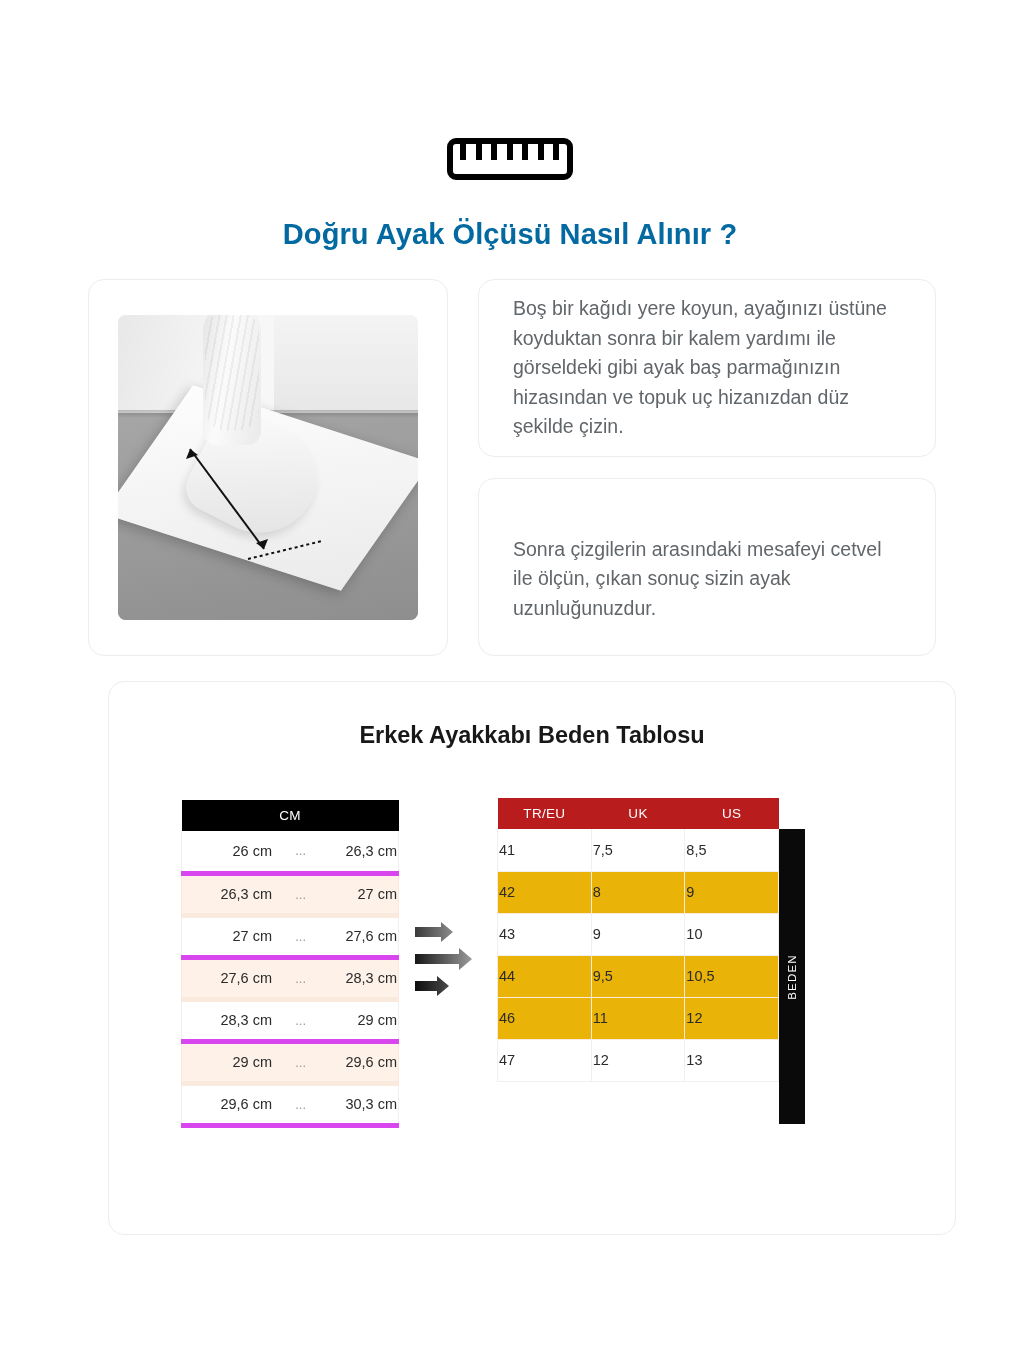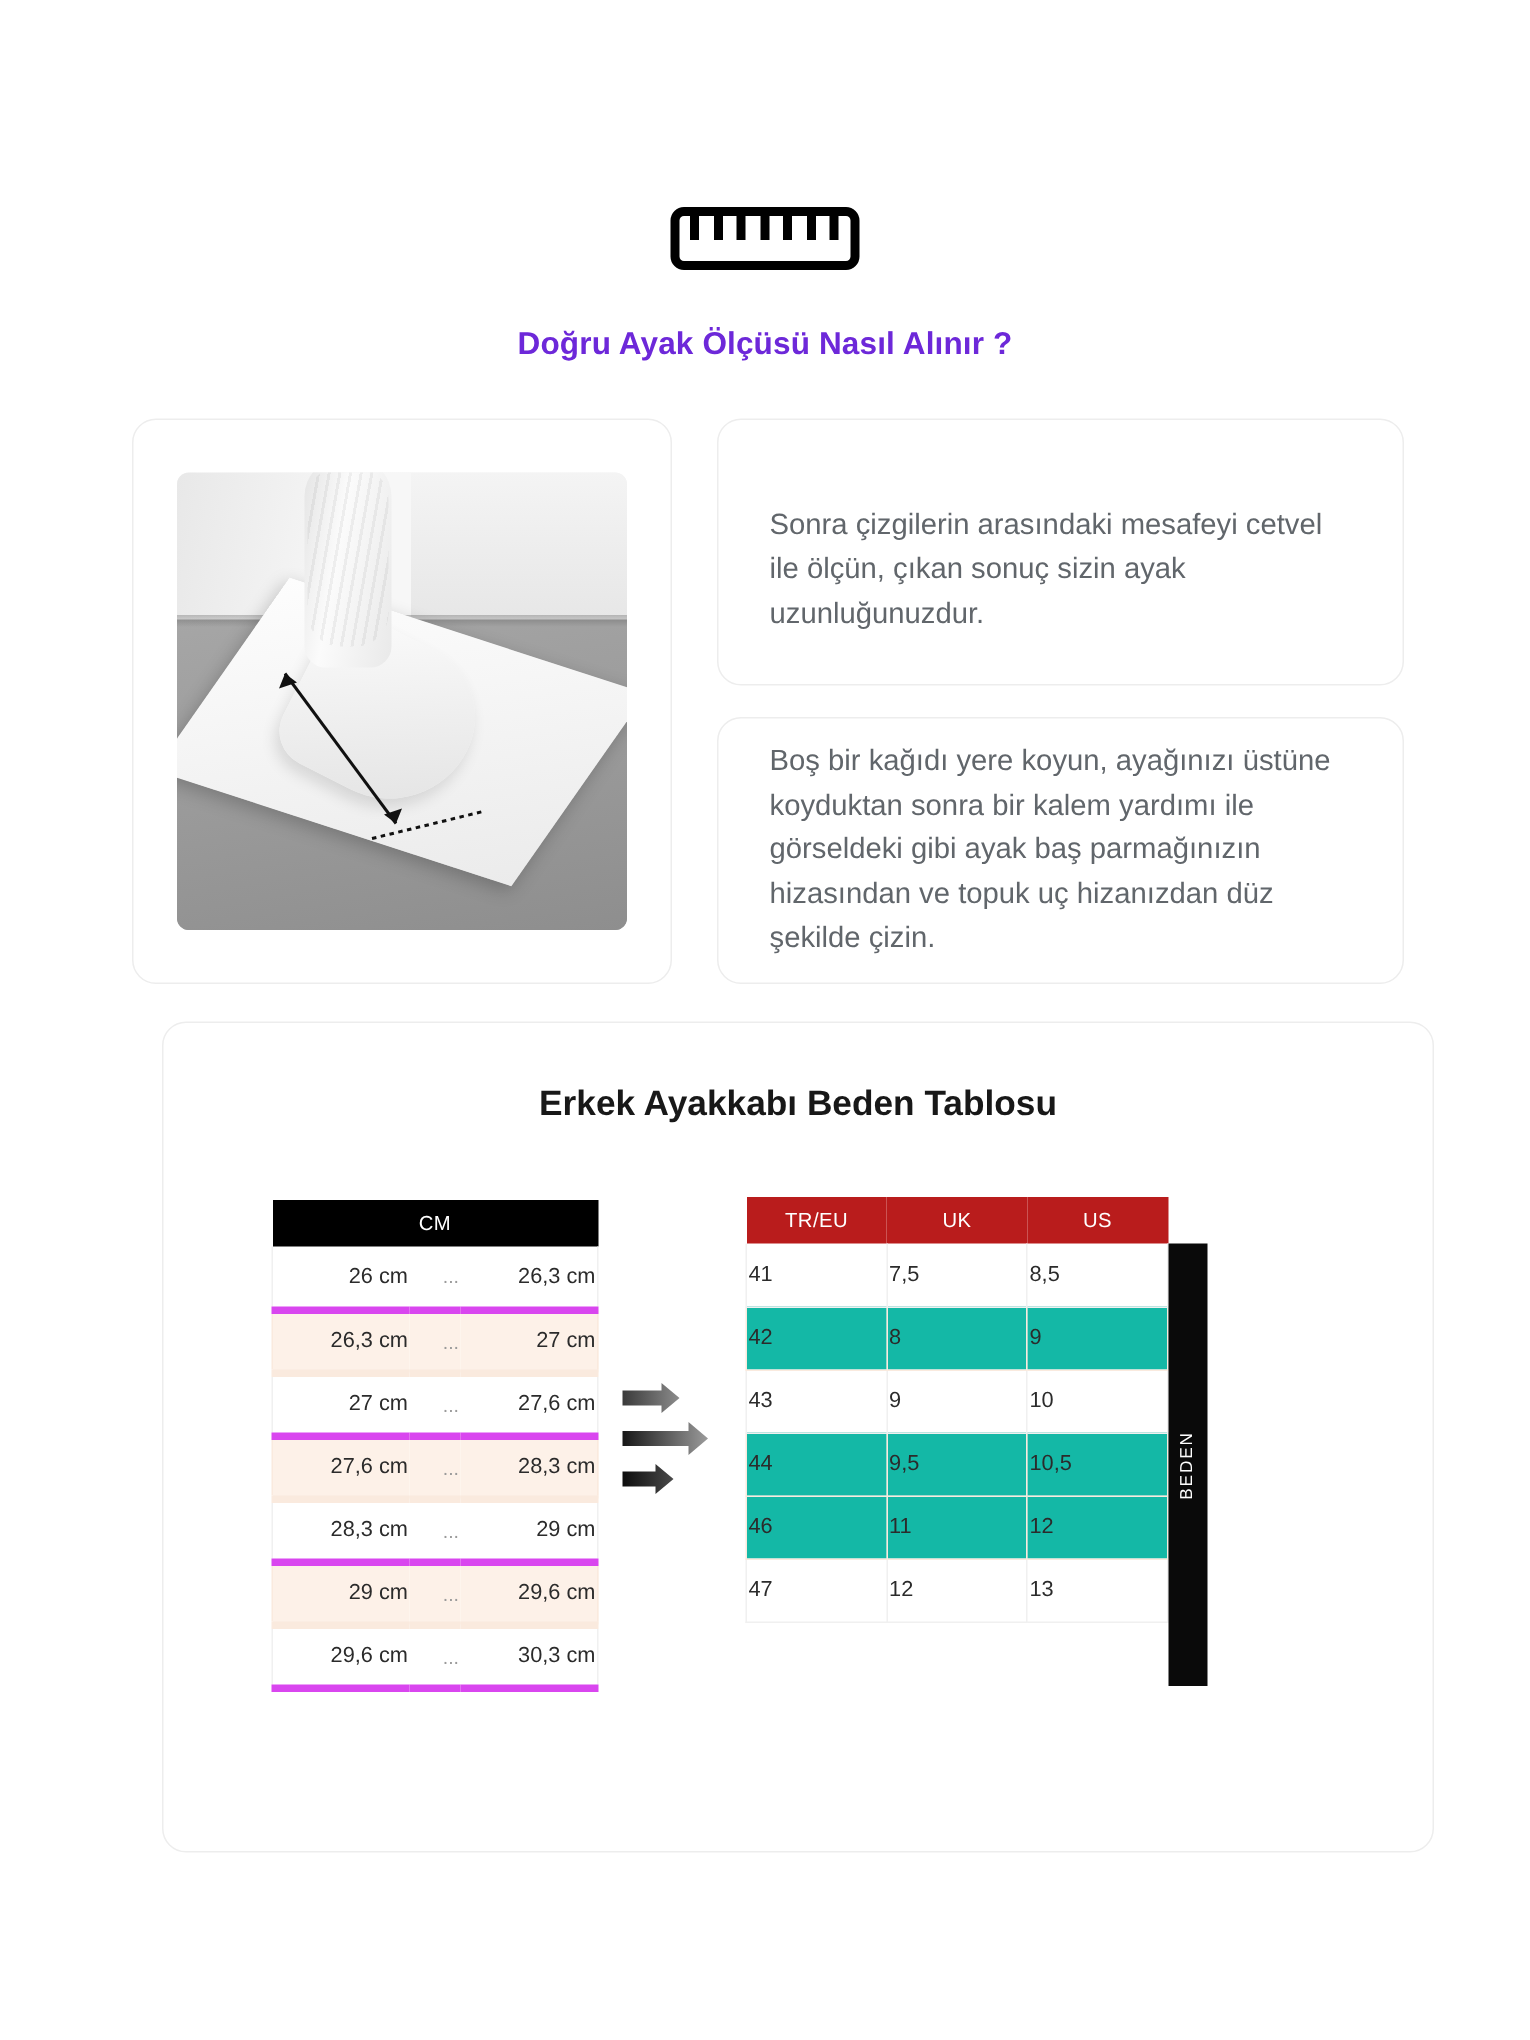--- a/index.html
+++ b/index.html
@@ -30,21 +30,21 @@
   }
   .ruler i {
     position: absolute; top: 0; width: 6px; height: 16px;
     background: #000; display: block;
   }
 
   
   .main-title {
     position: absolute; left: 0; right: 0; top: 218px;
     text-align: center;
-    font-size: 21px; font-weight: bold; color: #6d28d9;
+    font-size: 29px; font-weight: bold; color: #0369a1;
     letter-spacing: 0.1px;
   }
 
   
   .top-row {
     position: absolute; left: 88px; top: 279px;
     width: 848px; height: 377px;
     display: flex; gap: 30px;
   }
   .card {
@@ -177,21 +177,21 @@
   .size-table th {
     background: #b91c1c; color: #fff;
     font-size: 13.5px; font-weight: normal;
     height: 31px; width: 94px; letter-spacing: .3px;
   }
   .size-table td {
     font-size: 14.5px; color: #2b2b2b;
     height: 42px; text-align: left;
     border: 1px solid #f0f0f0; border-top: none;
   }
-  .size-table tr.alt td { background: #14b8a6; border-color: #faeade; }
+  .size-table tr.alt td { background: #eab308; border-color: #faeade; }
 
   
   .beden-bar {
     position: absolute; left: 612px; top: 37px;
     width: 26px; height: 295px;
     background: #0a0a0a;
     display: flex; align-items: center; justify-content: center;
   }
   .beden-bar span {
     color: #fff; font-size: 11.5px; letter-spacing: 1.2px;
@@ -240,25 +240,25 @@
           <polygon points="10,6 18,12 6,16" fill="#111"></polygon>
           <polygon points="84,106 76,100 88,96" fill="#111"></polygon>
         </svg>
         <svg class="ph-dash" viewBox="0 0 78 26">
           <line x1="2" y1="22" x2="76" y2="4" stroke="#111" stroke-width="2" stroke-dasharray="3 3"></line>
         </svg>
       </div>
     </div>
 
     <div class="right-col">
+      <div class="card text-card first">
+        <p>Boş bir kağıdı yere koyun, ayağınızı üstüne koyduktan sonra bir kalem yardımı ile görseldeki gibi ayak baş parmağınızın hizasından ve topuk uç hizanızdan düz şekilde çizin.</p>
+      </div>
       <div class="card text-card second">
         <p>Sonra çizgilerin arasındaki mesafeyi cetvel ile ölçün, çıkan sonuç sizin ayak uzunluğunuzdur.</p>
-      </div>
-      <div class="card text-card first">
-        <p>Boş bir kağıdı yere koyun, ayağınızı üstüne koyduktan sonra bir kalem yardımı ile görseldeki gibi ayak baş parmağınızın hizasından ve topuk uç hizanızdan düz şekilde çizin.</p>
       </div>
     </div>
   </div>
 
   <div class="card table-card">
     <div class="table-title">Erkek Ayakkabı Beden Tablosu</div>
 
     <div class="tables">
 
       <table class="cm-table">

